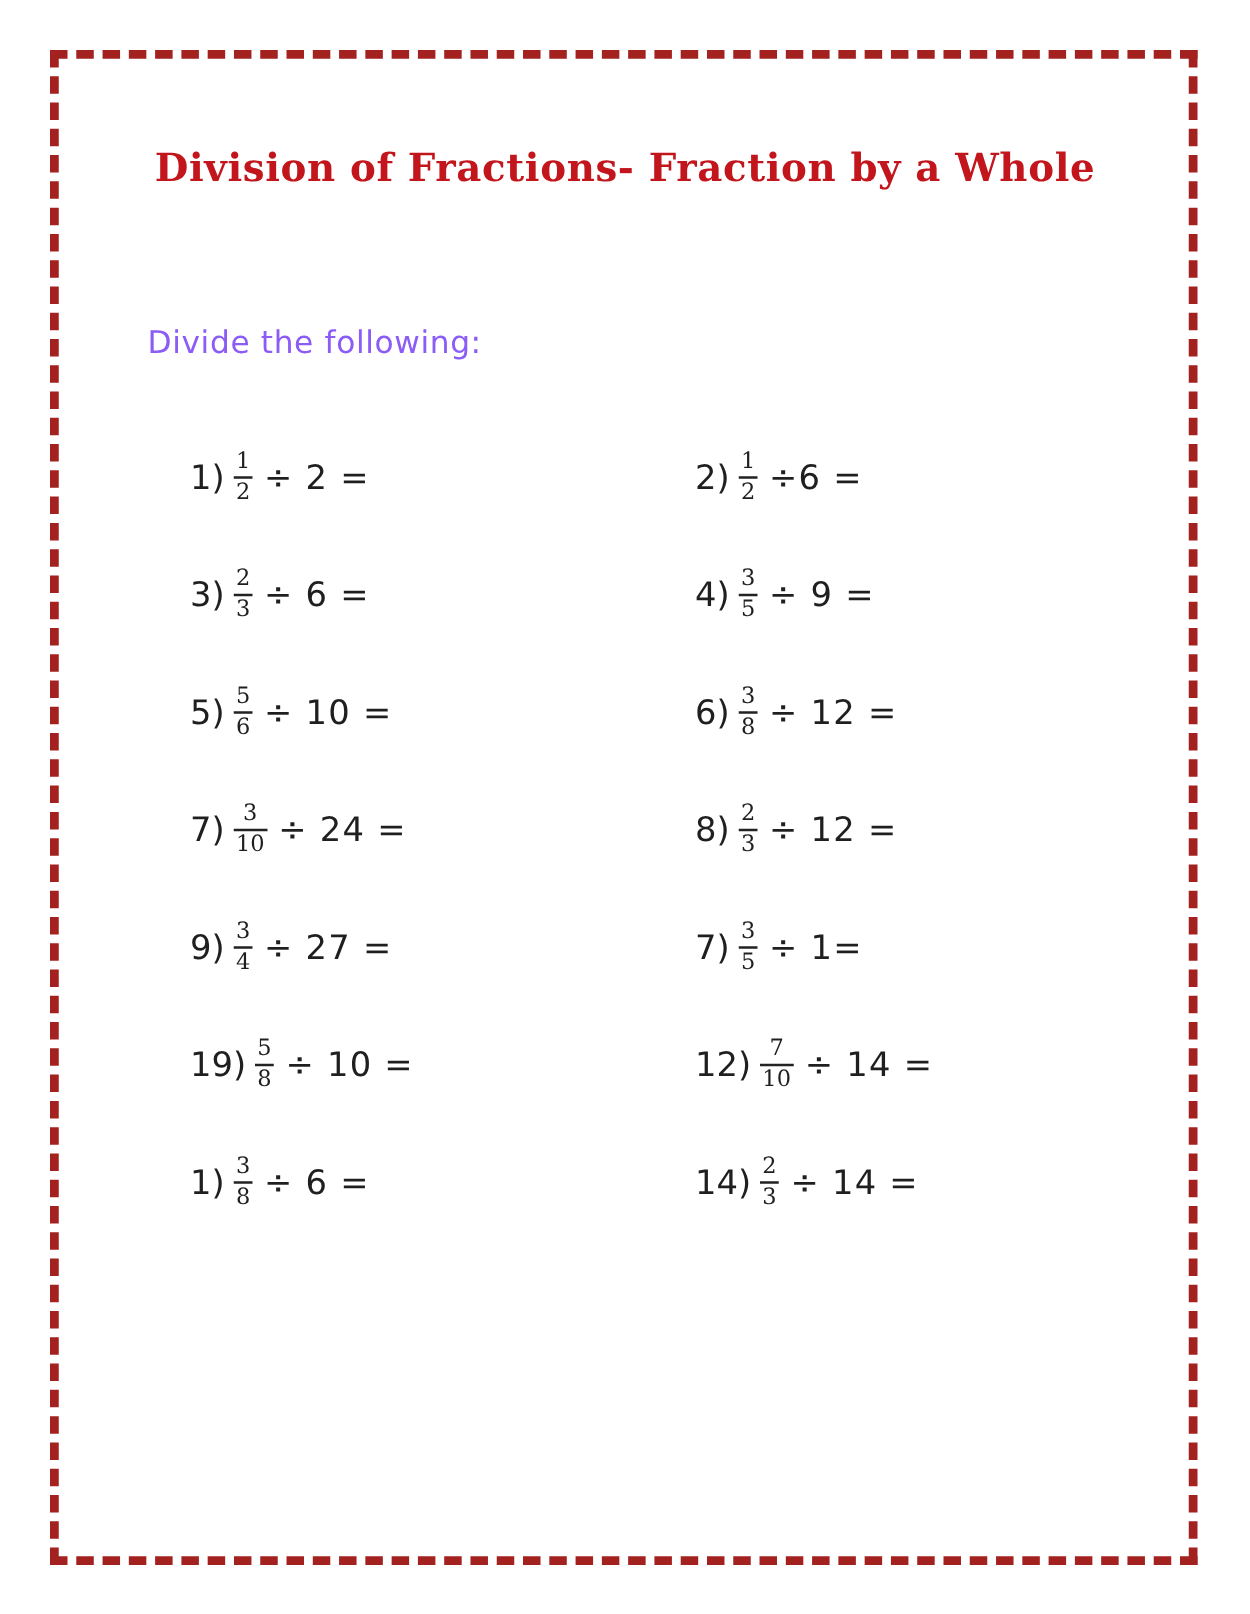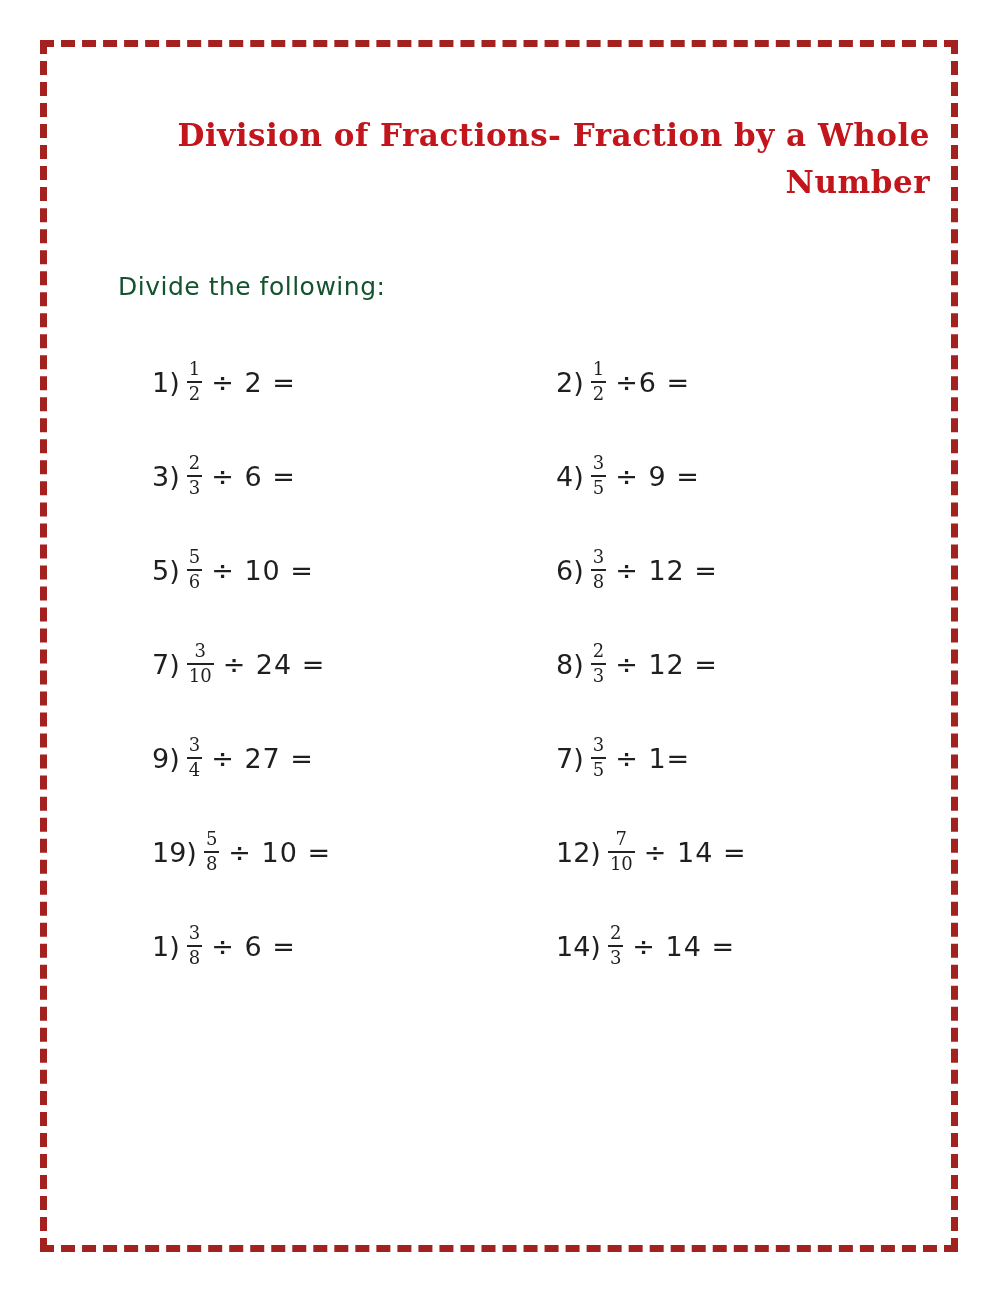--- a/index.html
+++ b/index.html
@@ -18,33 +18,33 @@
   }
   .sheet-border {
     position: absolute;
     top: 40px; left: 40px; right: 42px; bottom: 39px;
     border: 7px dashed #a32220;
     pointer-events: none;
   }
   .title {
     position: absolute;
     top: 112px; left: 70px; right: 70px;
-    text-align: right;
+    text-align: center;
     font-family: "DejaVu Serif", serif;
     font-weight: bold;
     font-size: 31px;
     line-height: 47px;
     color: #c2151c;
     letter-spacing: 0.5px;
   }
   .instruction {
     position: absolute;
-    top: 272px; left: 118px;
+    top: 259px; left: 118px;
     font-size: 25px;
-    color: #14532d;
+    color: #8b5cf6;
     letter-spacing: 0.5px;
   }
   .problems {
     position: absolute;
     top: 335px; left: 152px; right: 46px;
     display: grid;
     grid-template-columns: 404px 1fr;
     grid-auto-rows: 94px;
     align-items: center;
   }
@@ -73,21 +73,20 @@
   .problem .rest { letter-spacing: 1px; }
 </style>
 </head>
 <body>
 
 <div class="page">
   <div class="sheet-border"></div>
 
   <div class="title">
     <div>Division of Fractions- Fraction by a Whole</div>
-    <div>Number</div>
   </div>
 
   <div class="instruction">Divide the following:</div>
 
   <div class="problems">
 
     <div class="problem">
       <span class="pnum">1)</span>
       <span class="frac">
         <span class="fnum">1</span>

